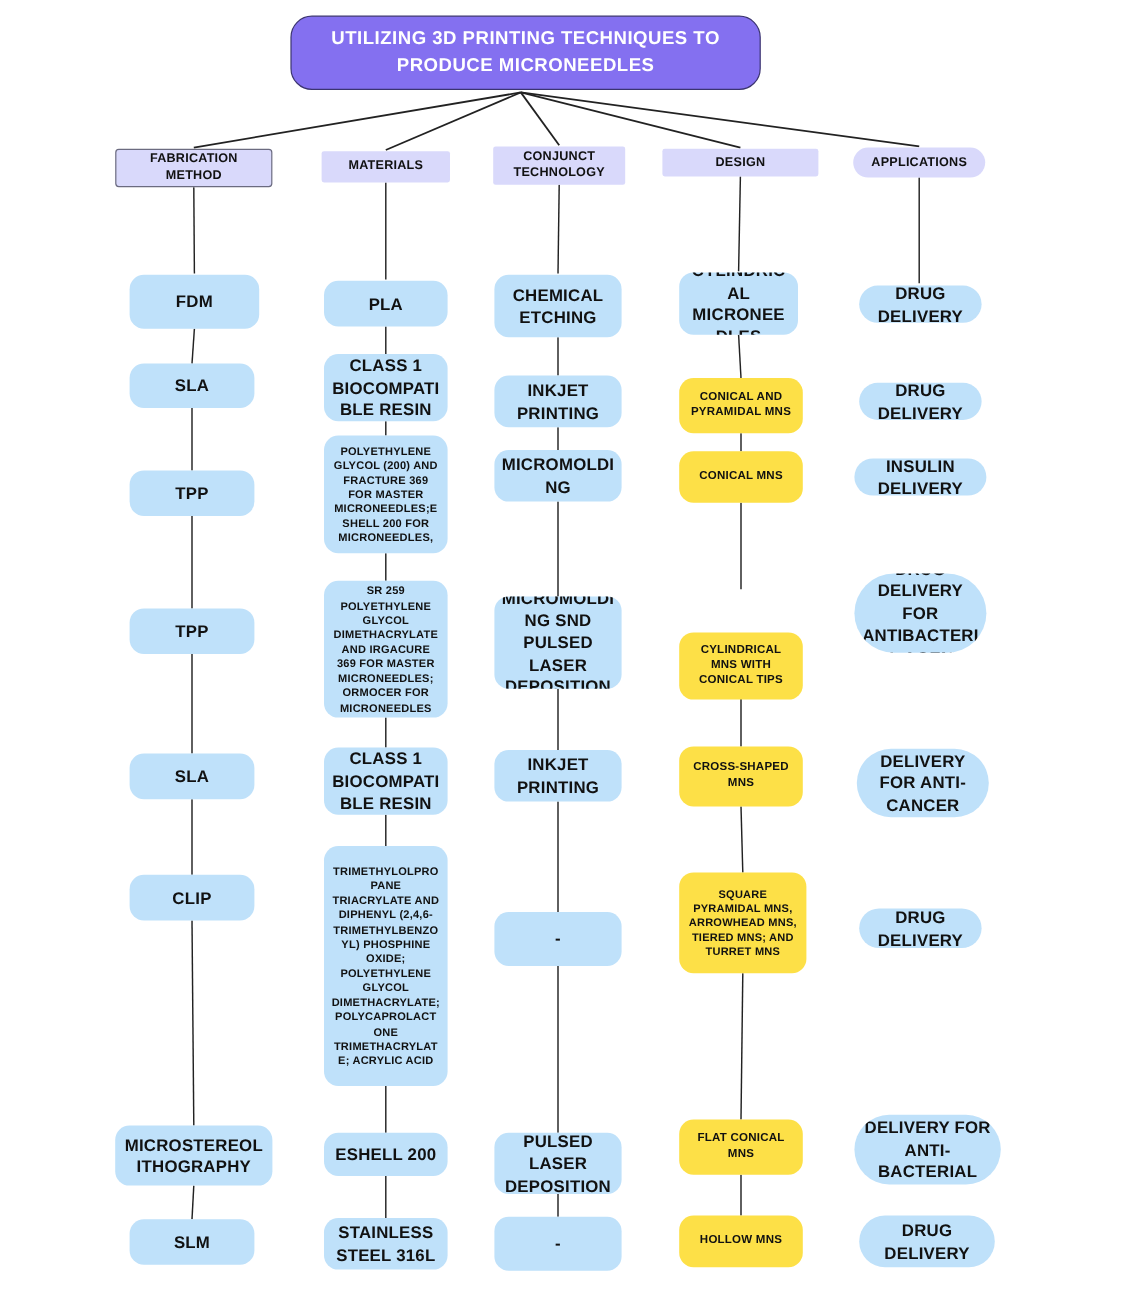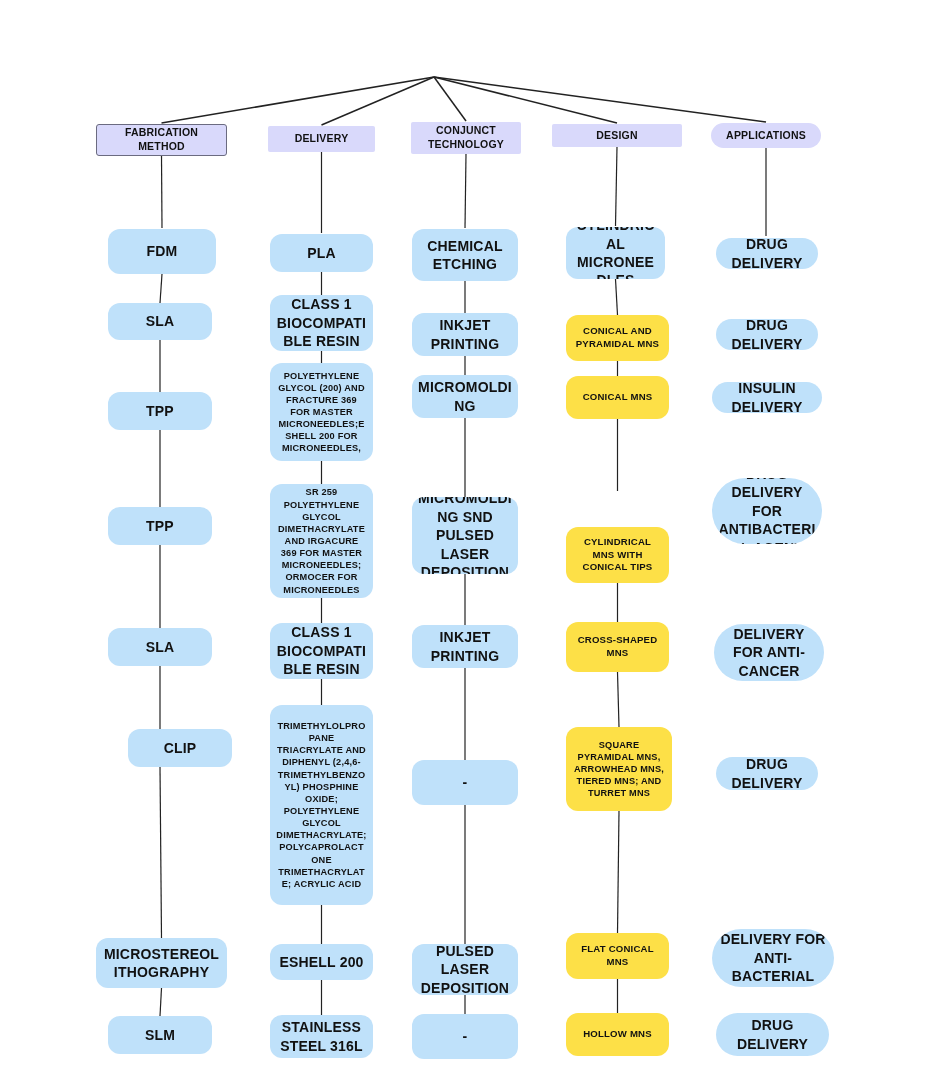--- a/index.html
+++ b/index.html
@@ -121,27 +121,30 @@
       <line x1="615.5" y1="279" x2="617.5" y2="315" stroke="#222222" stroke-width="1.2"></line>
       <line x1="617.5" y1="361" x2="617.5" y2="376" stroke="#222222" stroke-width="1.2"></line>
       <line x1="617.5" y1="419" x2="617.5" y2="491" stroke="#222222" stroke-width="1.2"></line>
       <line x1="617.5" y1="547" x2="617.5" y2="622" stroke="#222222" stroke-width="1.2"></line>
       <line x1="617.5" y1="672" x2="619" y2="727" stroke="#222222" stroke-width="1.2"></line>
       <line x1="619" y1="811" x2="617.5" y2="933" stroke="#222222" stroke-width="1.2"></line>
       <line x1="617.5" y1="979" x2="617.5" y2="1013" stroke="#222222" stroke-width="1.2"></line>
       <line x1="766" y1="148" x2="766" y2="236" stroke="#222222" stroke-width="1.2"></line>
     </svg>
 
+  <div class="node root" style="left: 242px; top: 13px; width: 392px; height: 62px;">
+    <span>UTILIZING 3D PRINTING TECHNIQUES TO PRODUCE MICRONEEDLES</span>
+  </div>
 
   <div id="header-layer">
       <div class="node header boxed" style="left: 96px; top: 124px; width: 131px; height: 32px;">
         <span>FABRICATION METHOD</span>
       </div>
       <div class="node header" style="left: 268px; top: 126px; width: 107px; height: 26px;">
-        <span>DELIVERY</span>
+        <span>MATERIALS</span>
       </div>
       <div class="node header" style="left: 411px; top: 122px; width: 110px; height: 32px;">
         <span>CONJUNCT TECHNOLOGY</span>
       </div>
       <div class="node header" style="left: 552px; top: 124px; width: 130px; height: 23px;">
         <span>DESIGN</span>
       </div>
       <div class="node header pill" style="left: 711px; top: 123px; width: 110px; height: 25px;">
         <span>APPLICATIONS</span>
       </div>
@@ -155,21 +158,21 @@
       </div>
       <div class="node blue" style="left: 108px; top: 392px; width: 104px; height: 38px;">
         <span>TPP</span>
       </div>
       <div class="node blue" style="left: 108px; top: 507px; width: 104px; height: 38px;">
         <span>TPP</span>
       </div>
       <div class="node blue" style="left: 108px; top: 628px; width: 104px; height: 38px;">
         <span>SLA</span>
       </div>
-      <div class="node blue" style="left: 108px; top: 729px; width: 104px; height: 38px; margin-left: 20px;">
+      <div class="node blue" style="left: 108px; top: 729px; width: 104px; height: 38px;">
         <span>CLIP</span>
       </div>
       <div class="node blue" style="left: 96px; top: 938px; width: 131px; height: 50px;">
         <span>MICROSTEREOLITHOGRAPHY</span>
       </div>
       <div class="node blue" style="left: 108px; top: 1016px; width: 104px; height: 38px;">
         <span>SLM</span>
       </div>
       <div class="node blue" style="left: 270px; top: 234px; width: 103px; height: 38px;">
         <span>PLA</span>

